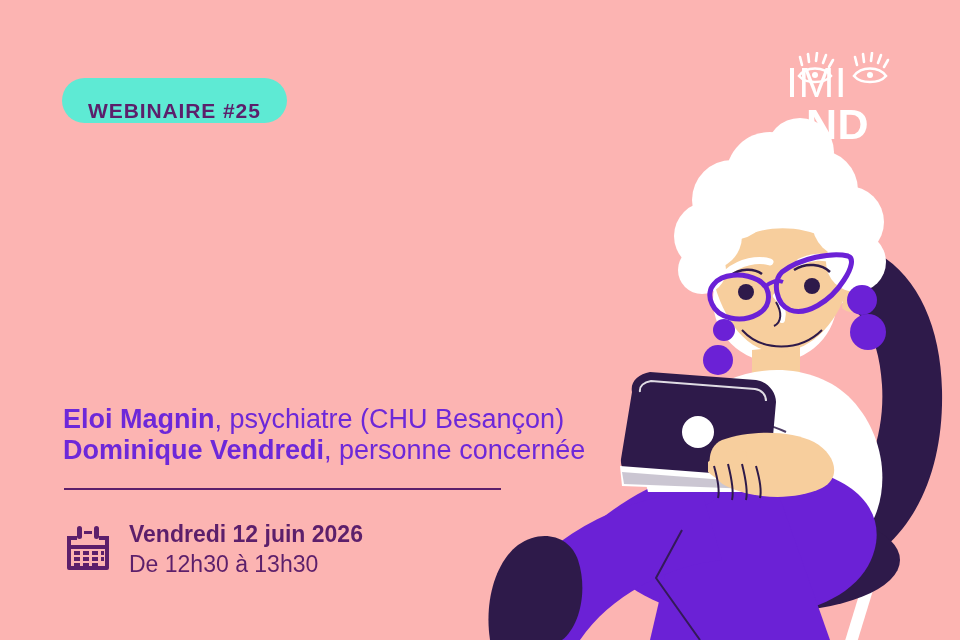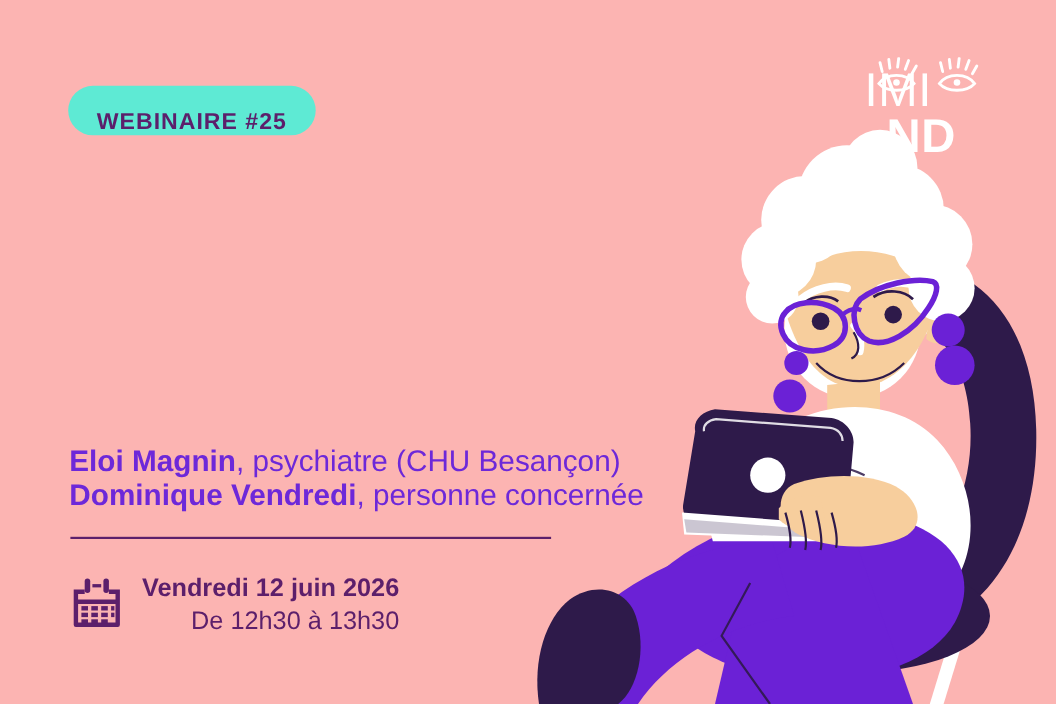--- a/index.html
+++ b/index.html
@@ -106,21 +106,21 @@
     left:63px; top:507px;
     display:flex; align-items:center; gap:16px;margin-top:12px;
   }
   #cal-icon { width:50px; height:50px; flex:0 0 50px; }
   #cal-icon svg { display:block; width:100%; height:100%; }
   #datetext { color:#5C1F6B; }
   #date-line {
     font-size:23px; font-weight:800; line-height:30px; white-space:nowrap;
   }
   #time-line {
-    font-size:23px; font-weight:400; line-height:30px; white-space:nowrap;text-align:right;
+    font-size:23px; font-weight:400; line-height:30px; white-space:nowrap;
   }
 </style>
 </head>
 <body>
 
 <div id="poster">
 
   <div id="illustration">
     <svg viewBox="0 0 490 640" xmlns="http://www.w3.org/2000/svg">
       <defs>

